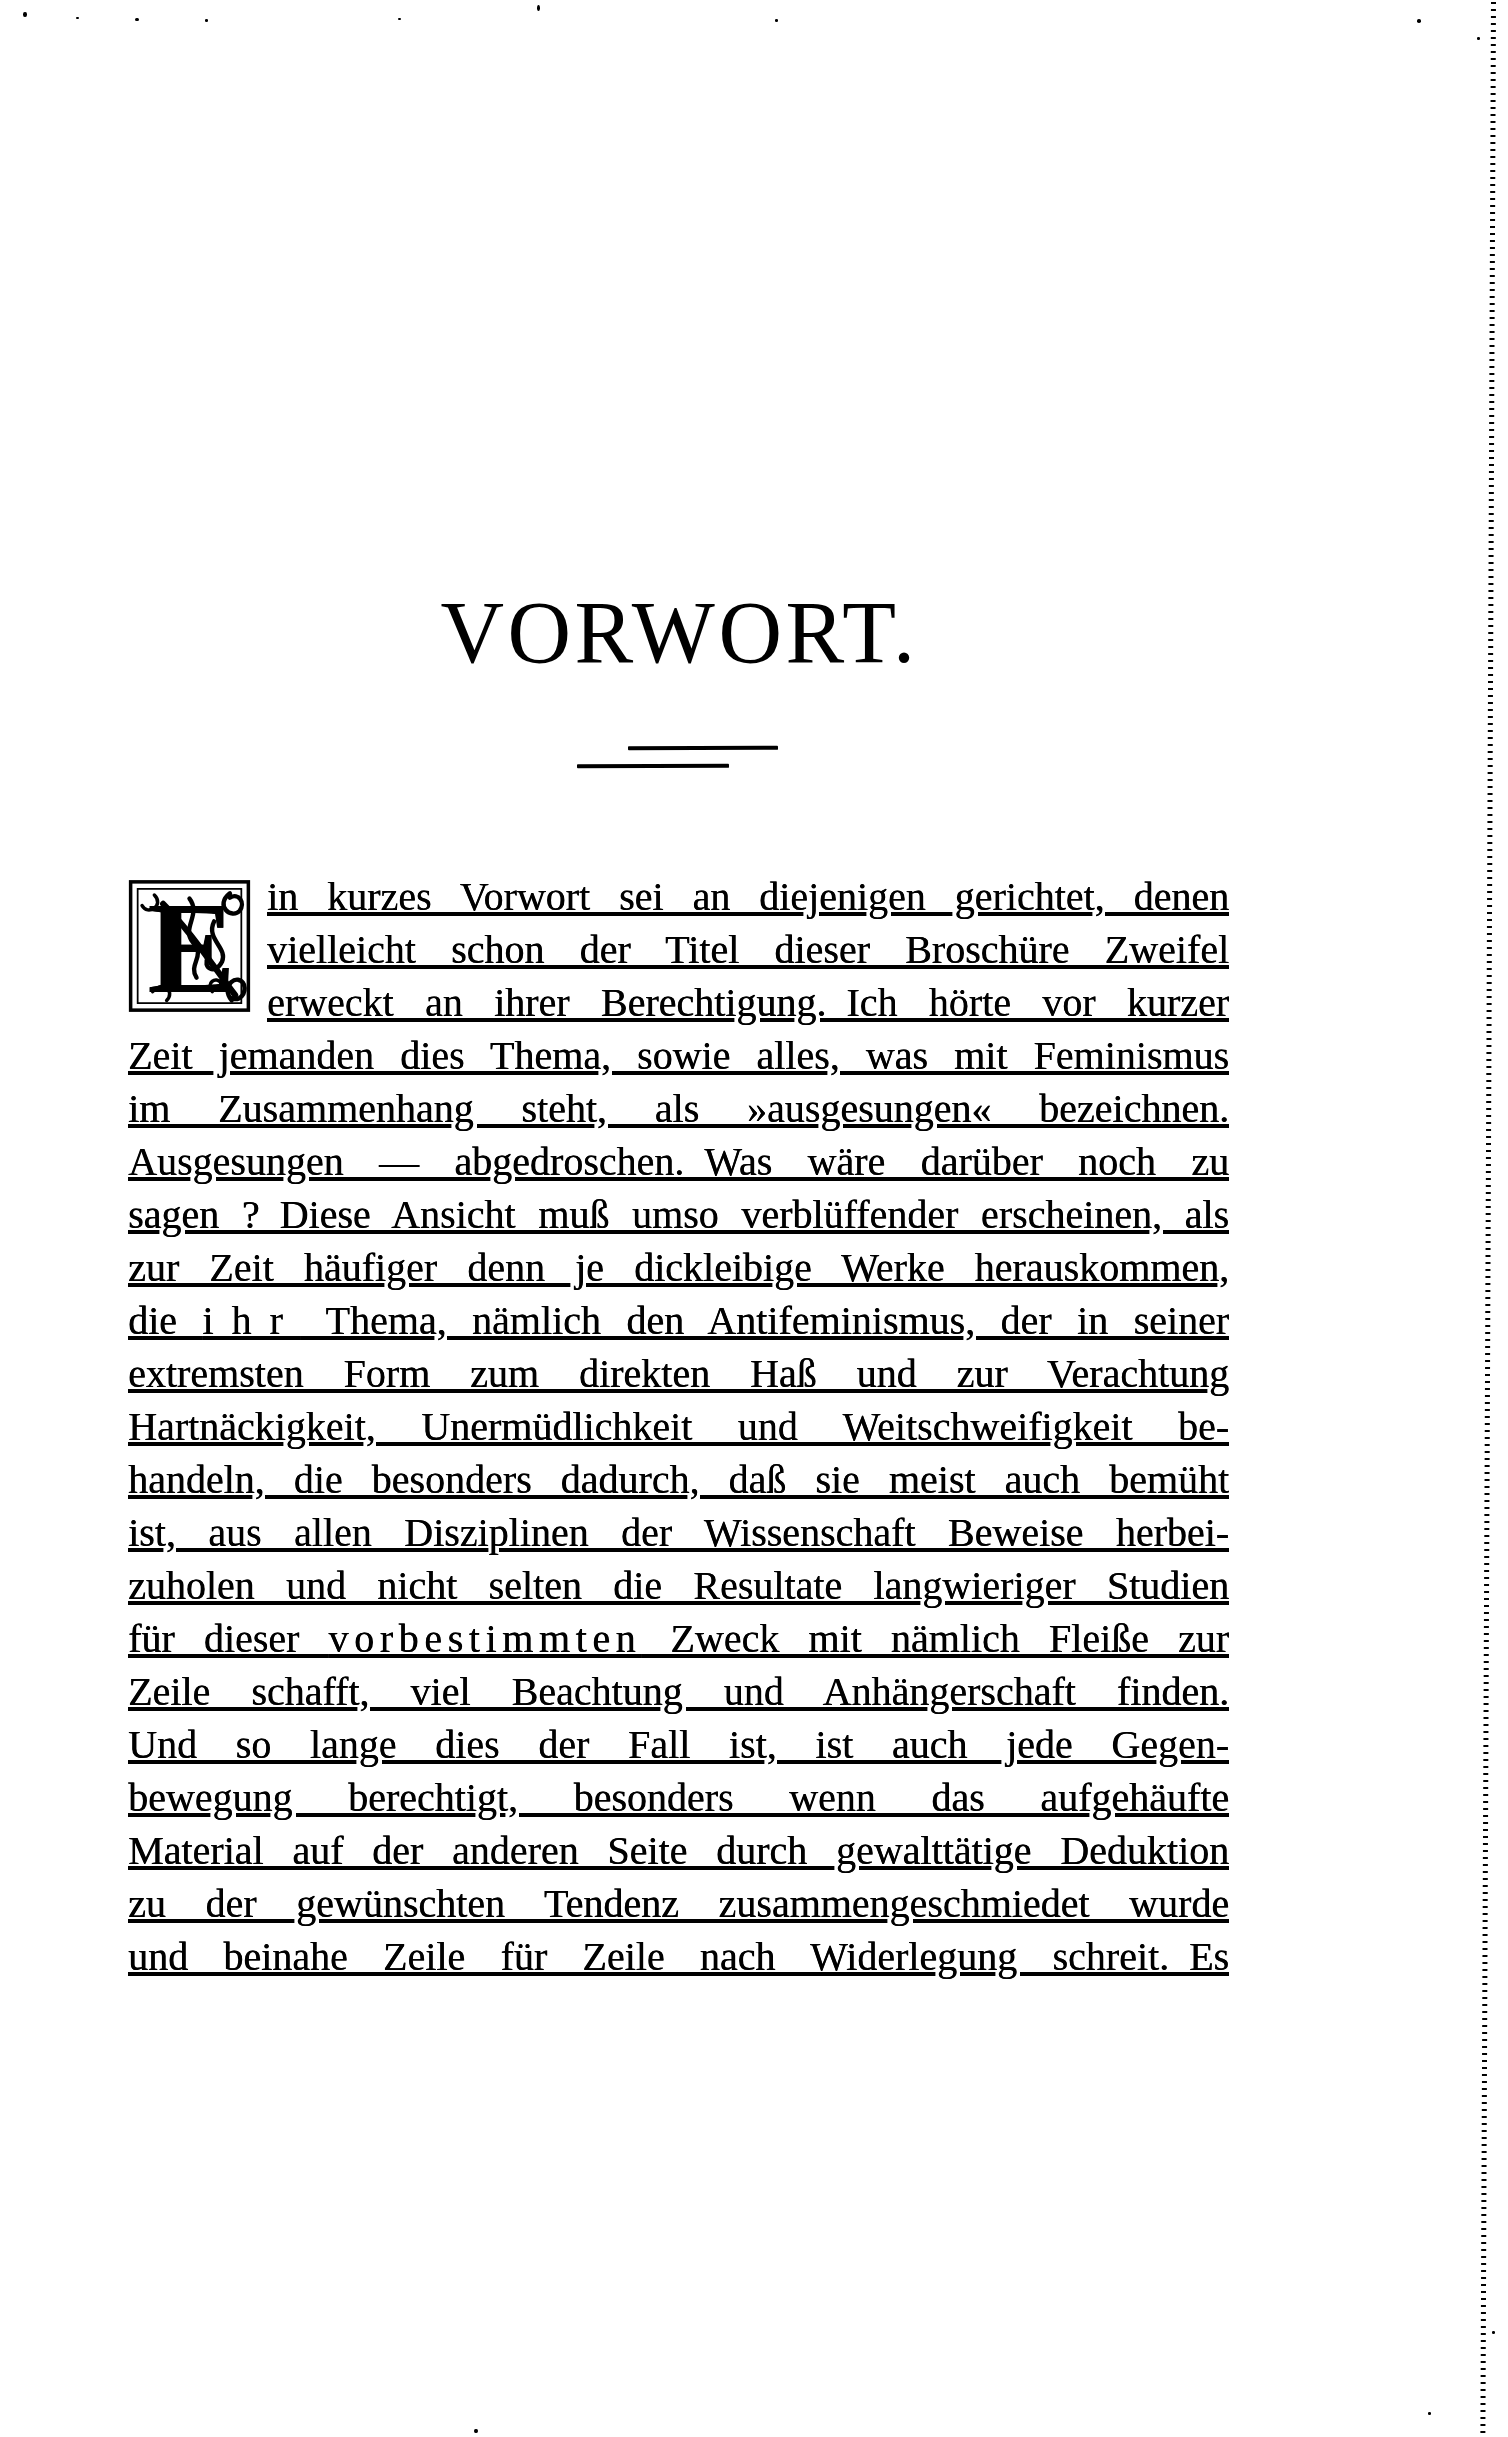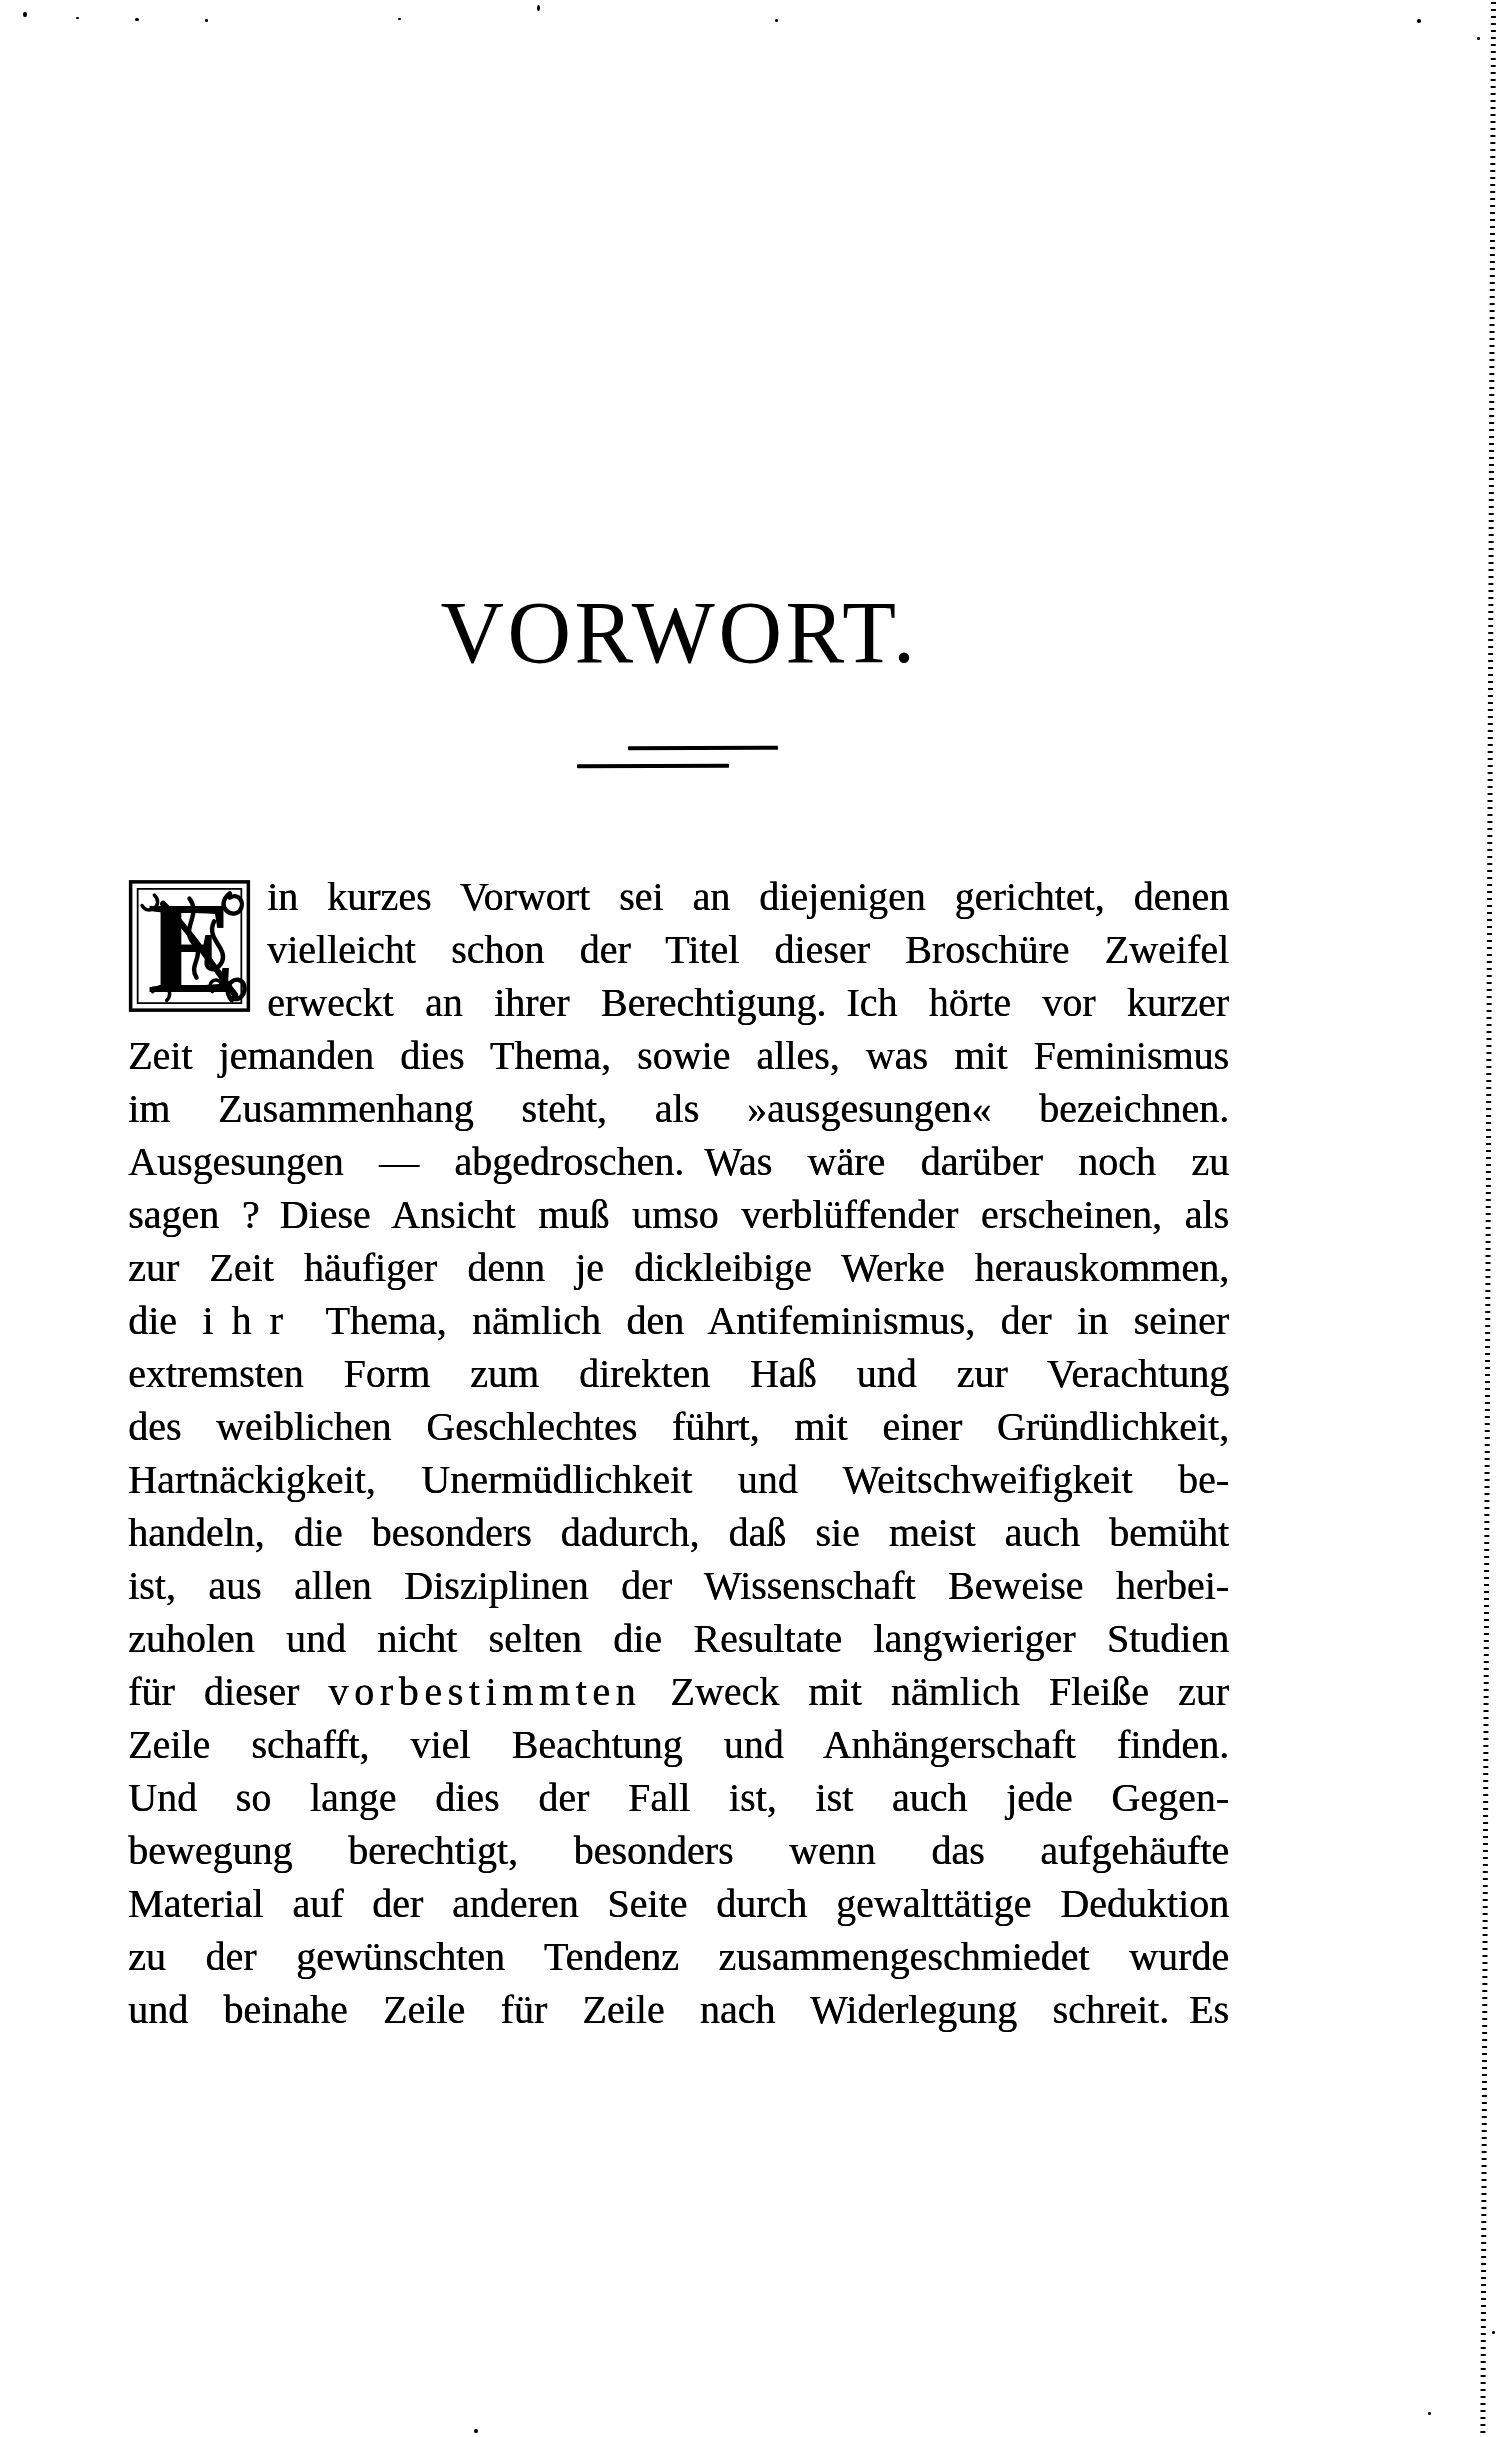--- a/index.html
+++ b/index.html
@@ -47,20 +47,21 @@
     width: 1101px;
     font-size: 40px;
     line-height: 53px;
     text-shadow: 0.4px 0 0 currentColor;
   }
   .line {
     text-align: justify;
     text-align-last: justify;
     height: 53px;
     overflow: hidden;
+    text-decoration: underline;
   }
   .sperr-wide   { letter-spacing: 0.45em; }
   .sperr-narrow { letter-spacing: 0.14em; }
   
   .dropcap {
     float: left;
     width: 123px;
     height: 134px;
     margin: 8.8px 16px 5.3px 0;
   }
@@ -131,21 +132,20 @@
     <div class="line">in kurzes Vorwort sei an diejenigen gerichtet, denen</div>
     <div class="line">vielleicht schon der Titel dieser Broschüre Zweifel</div>
     <div class="line">erweckt an ihrer Berechtigung. Ich hörte vor kurzer</div>
     <div class="line">Zeit jemanden dies Thema, sowie alles, was mit Feminismus</div>
     <div class="line">im Zusammenhang steht, als »ausgesungen« bezeichnen.</div>
     <div class="line">Ausgesungen — abgedroschen. Was wäre darüber noch zu</div>
     <div class="line">sagen ? Diese Ansicht muß umso verblüffender erscheinen, als</div>
     <div class="line">zur Zeit häufiger denn je dickleibige Werke herauskommen,</div>
     <div class="line"><span>die </span><span class="sperr-wide">ihr</span><span> Thema, nämlich den Antifeminismus, der in seiner</span></div>
     <div class="line">extremsten Form zum direkten Haß und zur Verachtung</div>
-    <div class="line">des weiblichen Geschlechtes führt, mit einer Gründlichkeit,</div>
     <div class="line">Hartnäckigkeit, Unermüdlichkeit und Weitschweifigkeit be-</div>
     <div class="line">handeln, die besonders dadurch, daß sie meist auch bemüht</div>
     <div class="line">ist, aus allen Disziplinen der Wissenschaft Beweise herbei-</div>
     <div class="line">zuholen und nicht selten die Resultate langwieriger Studien</div>
     <div class="line"><span>für dieser </span><span class="sperr-narrow">vorbestimmten</span><span> Zweck mit nämlich Fleiße zur</span></div>
     <div class="line">Zeile schafft, viel Beachtung und Anhängerschaft finden.</div>
     <div class="line">Und so lange dies der Fall ist, ist auch jede Gegen-</div>
     <div class="line">bewegung berechtigt, besonders wenn das aufgehäufte</div>
     <div class="line">Material auf der anderen Seite durch gewalttätige Deduktion</div>
     <div class="line">zu der gewünschten Tendenz zusammengeschmiedet wurde</div>

